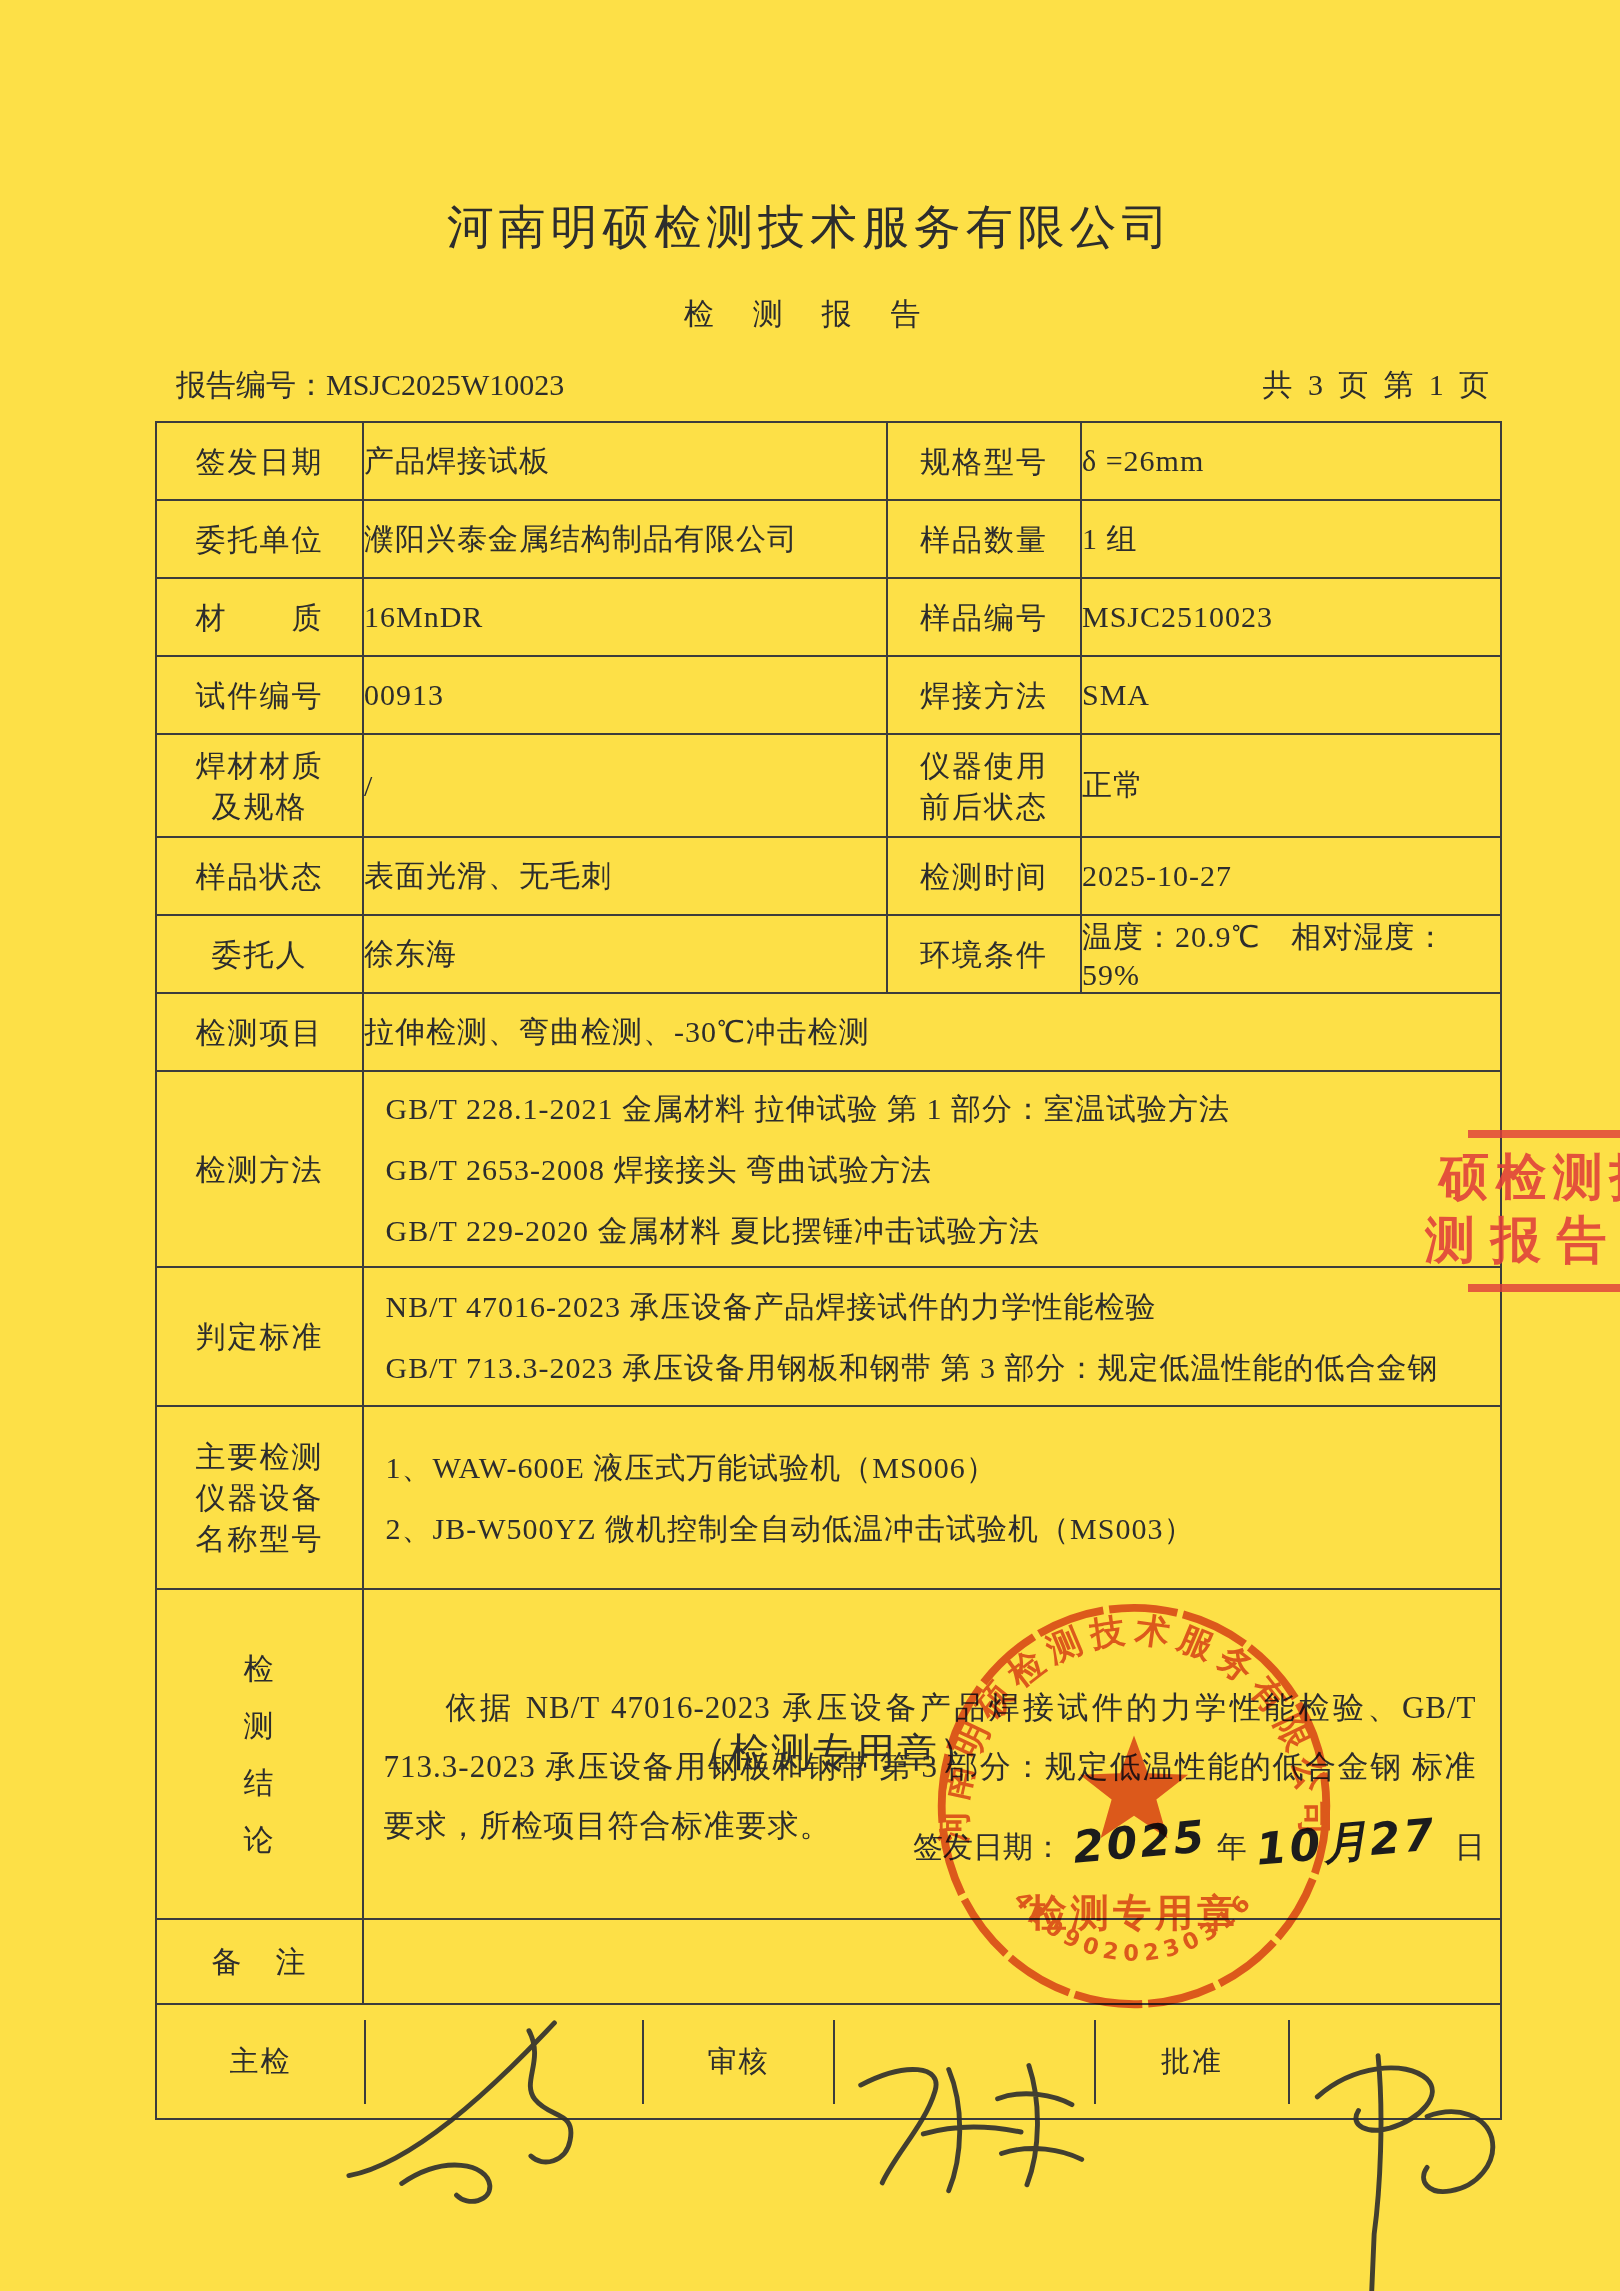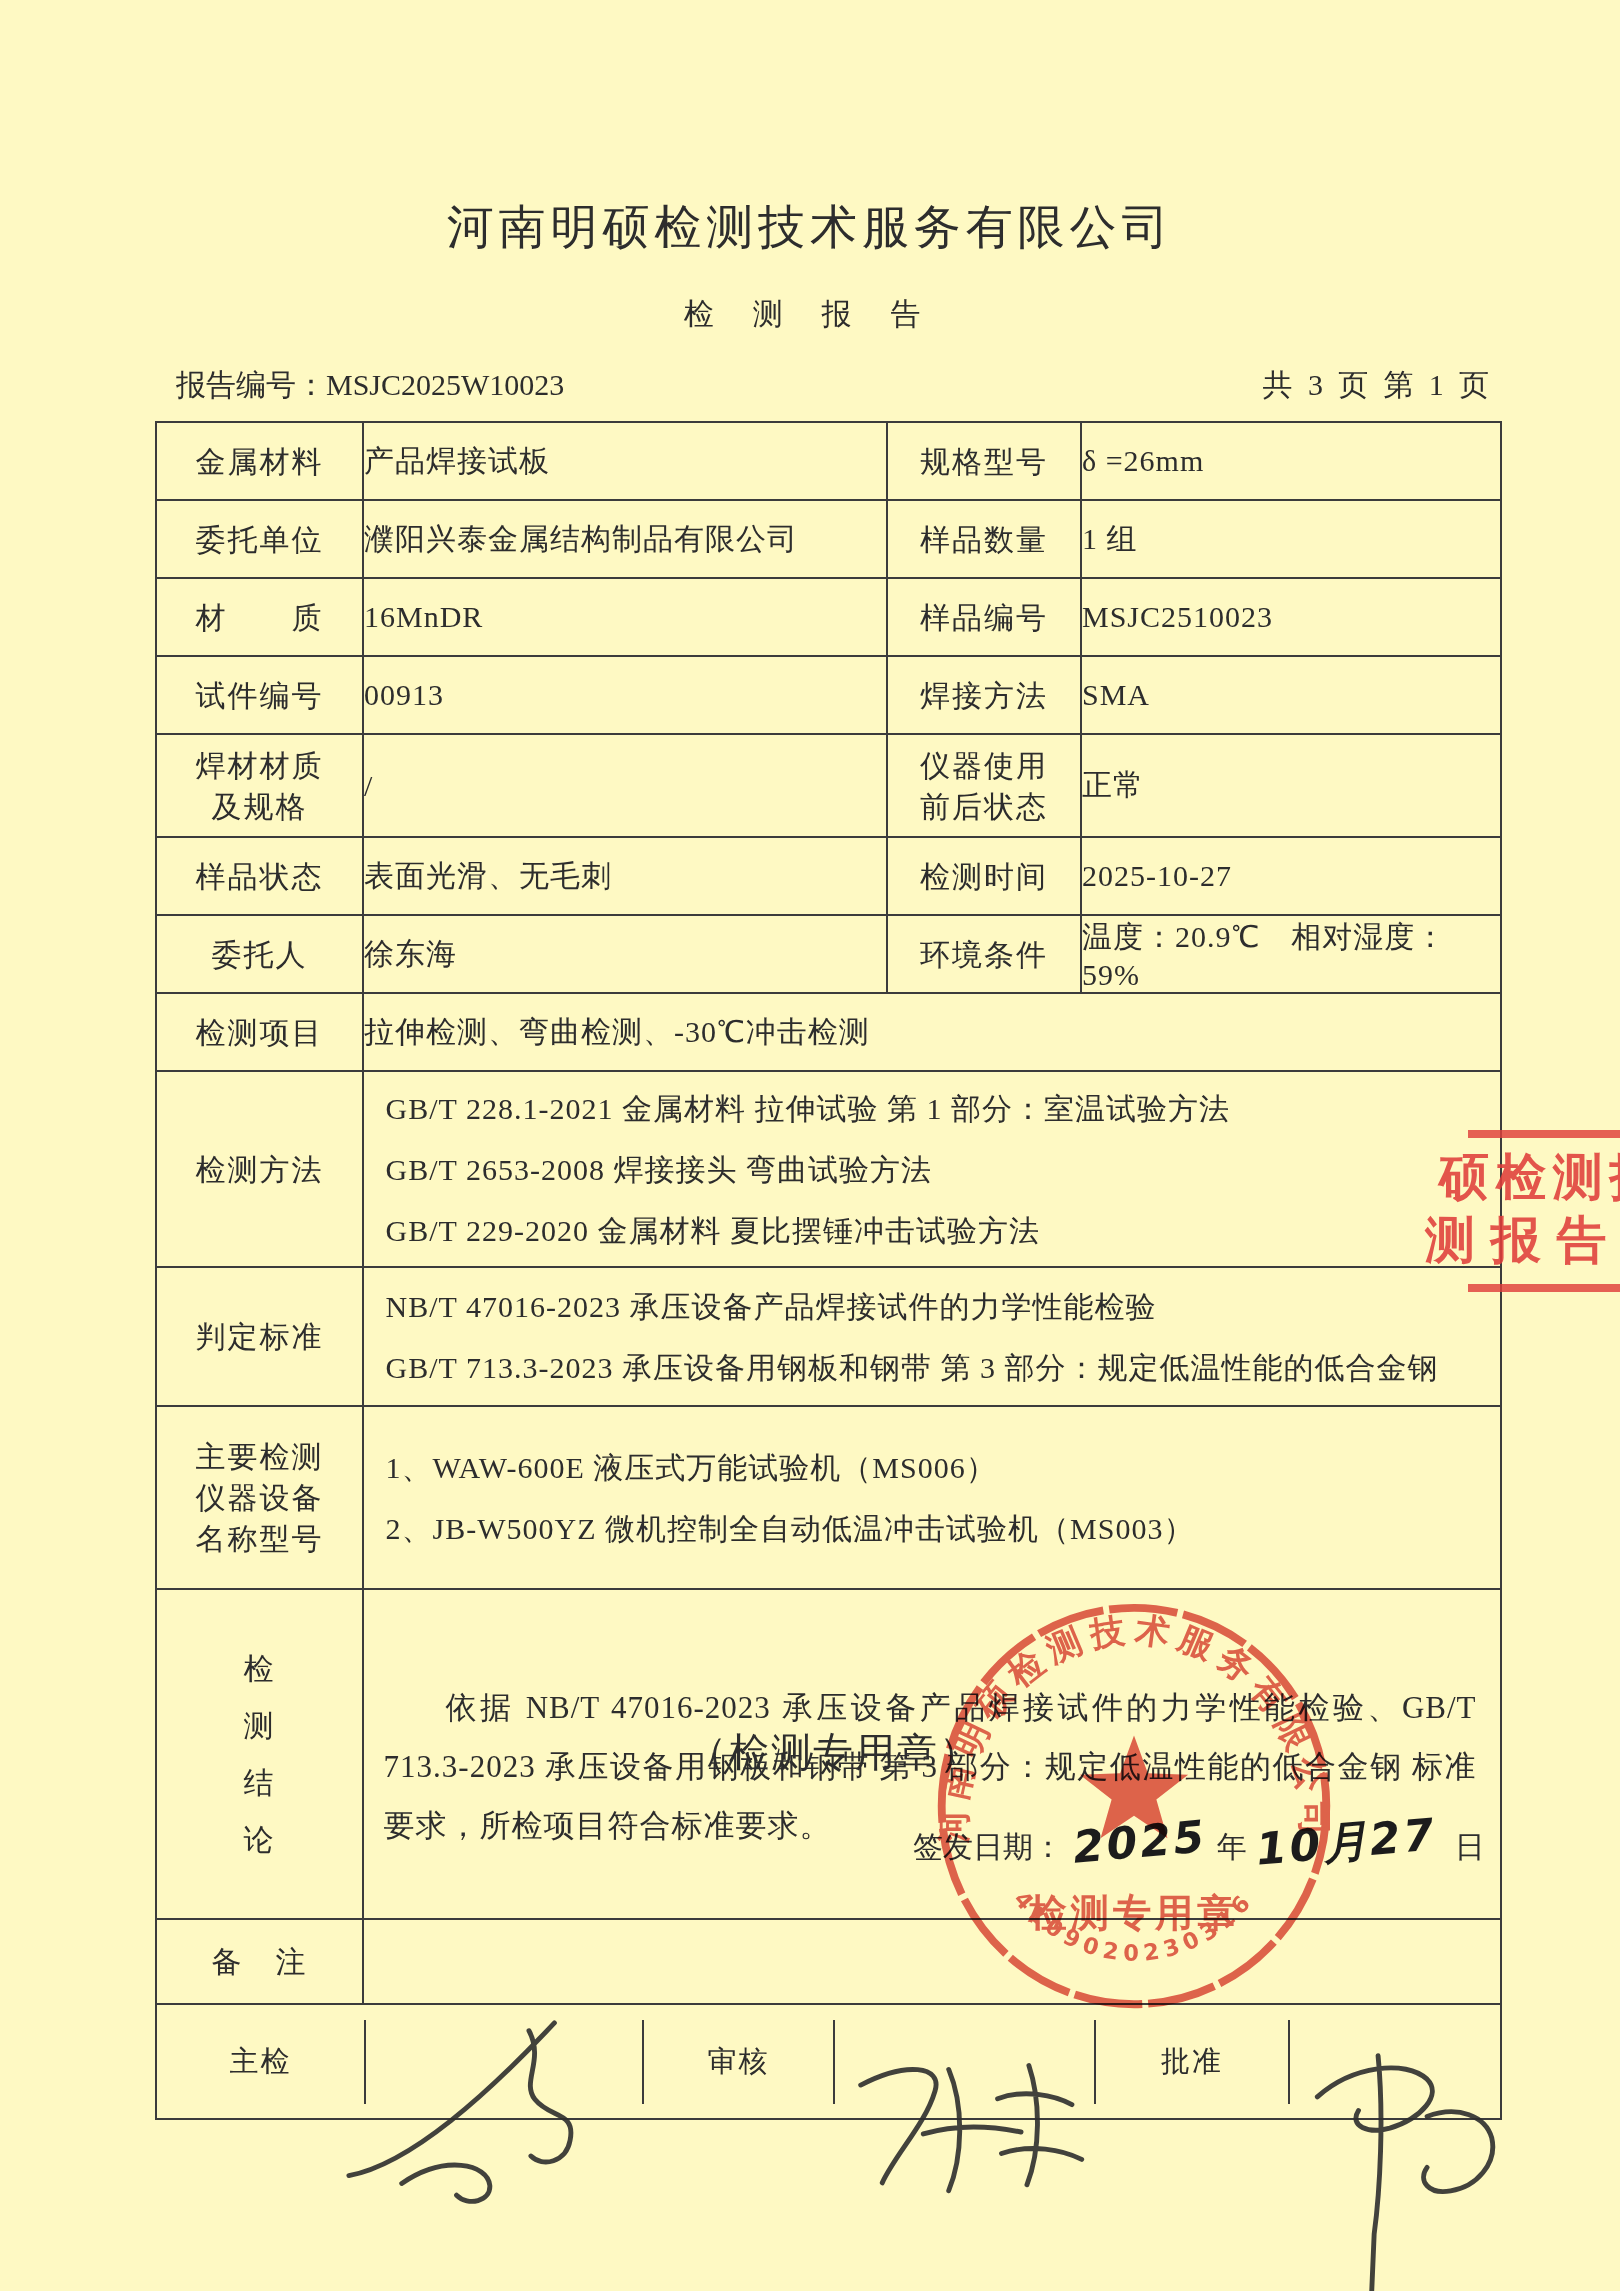--- a/index.html
+++ b/index.html
@@ -1,16 +1,16 @@
 <!DOCTYPE html>
 <html><head>
 <meta charset="utf-8">
 <style>
   html,body{margin:0;padding:0;background:#888;}
-  .page{position:relative;width:1620px;height:2292px;margin:0 auto;background:#fef9c3;
+  .page{position:relative;width:1620px;height:2292px;margin:0 auto;background:#fde047;
         font-family:"Liberation Serif",serif;color:#2d2d2d;overflow:hidden;text-decoration:underline;}
   .company-title{position:absolute;top:196px;left:0;width:100%;text-align:center;
         font-size:47px;letter-spacing:4.9px;white-space:nowrap;}
   .doc-title{position:absolute;top:294px;left:0;width:100%;text-align:center;
         font-size:30px;letter-spacing:15.7px;white-space:nowrap;}
   .meta{position:absolute;top:365px;left:176px;right:127px;display:flex;
         justify-content:space-between;font-size:30px;}
   .meta .pages{letter-spacing:3.9px;}
 
   table.doc{position:absolute;left:155px;top:421px;width:1345px;border-collapse:collapse;
@@ -69,21 +69,21 @@
   <table class="doc">
     <colgroup>
         <col style="width:207px">
         <col style="width:524px">
         <col style="width:194px">
         <col style="width:420px">
       </colgroup>
 
     <tbody>
         <tr class="r1">
-      <td class="lbl">金属材料</td>
+      <td class="lbl">签发日期</td>
       <td class="val">产品焊接试板</td>
       <td class="lbl">规格型号</td>
       <td class="val">δ =26mm</td>
     </tr>
     <tr class="r2">
       <td class="lbl">委托单位</td>
       <td class="val">濮阳兴泰金属结构制品有限公司</td>
       <td class="lbl">样品数量</td>
       <td class="val">1 组</td>
     </tr>

